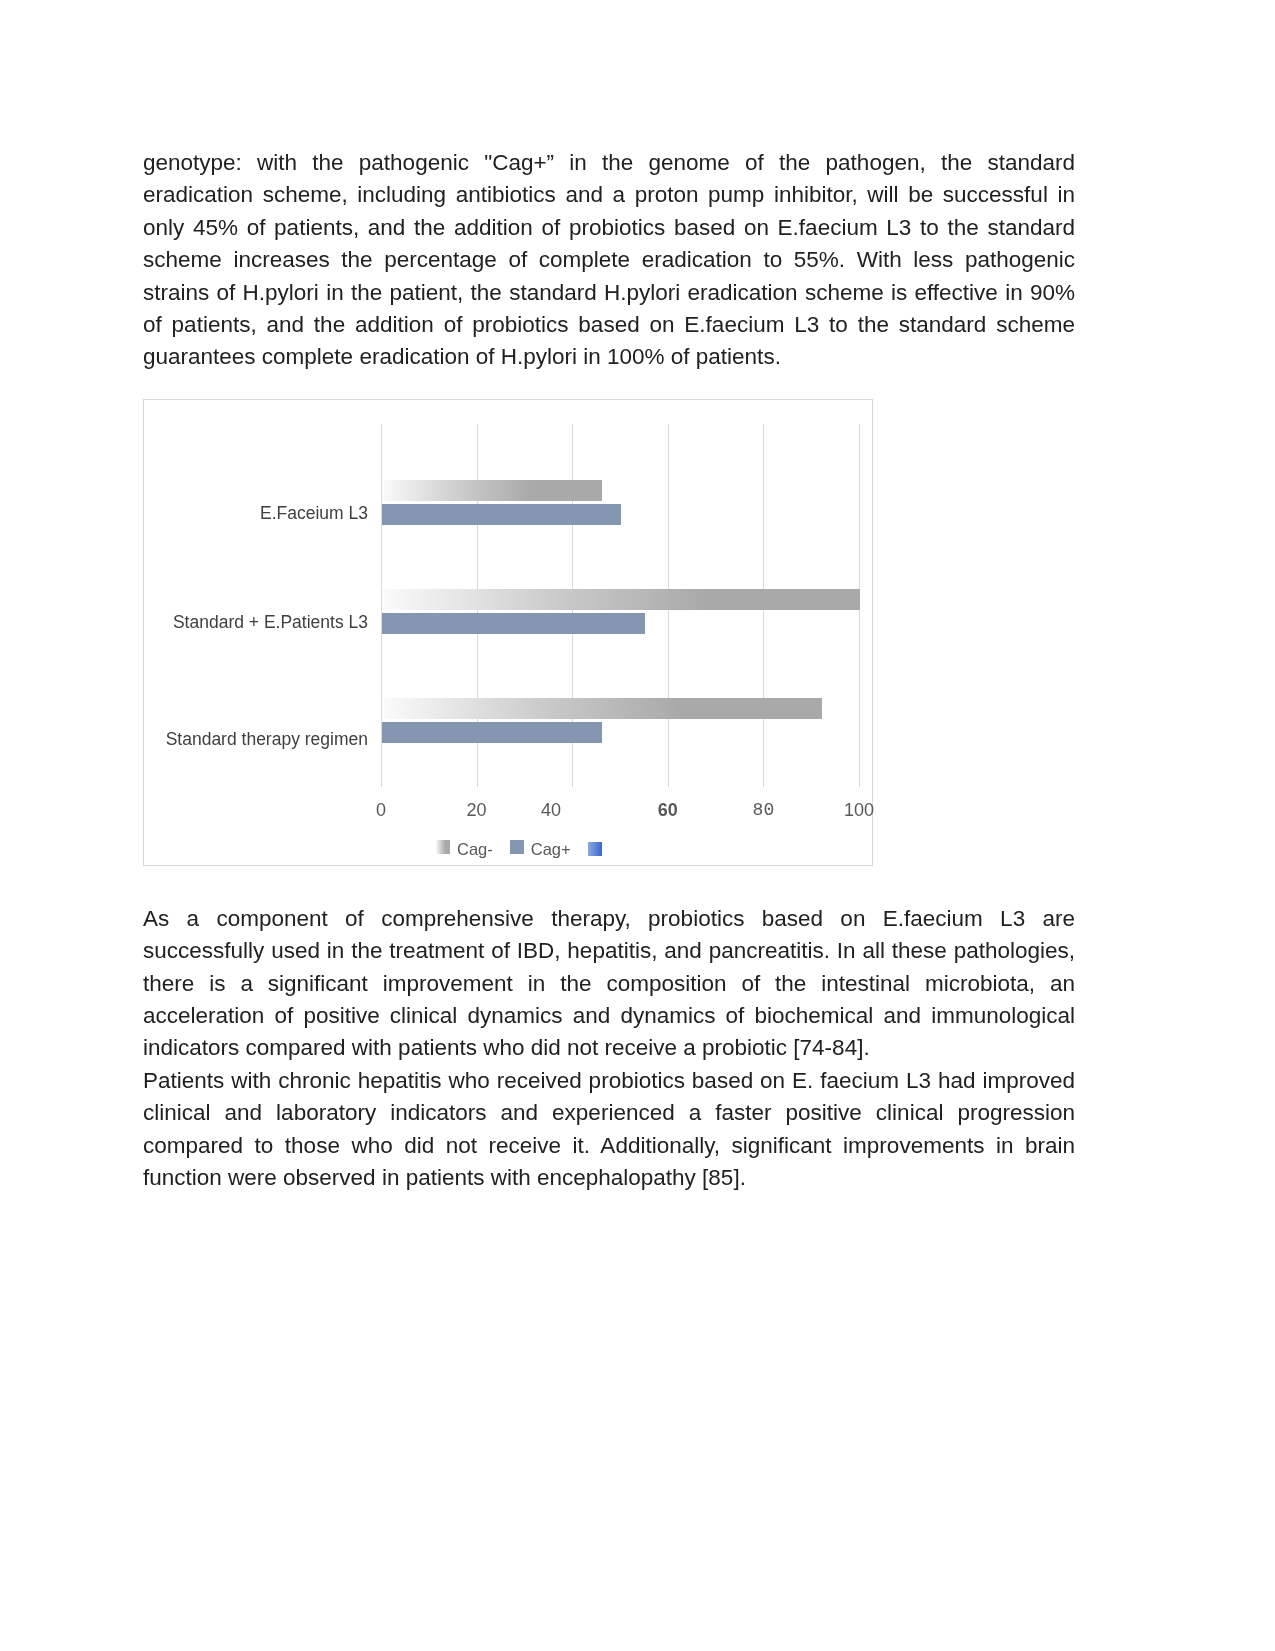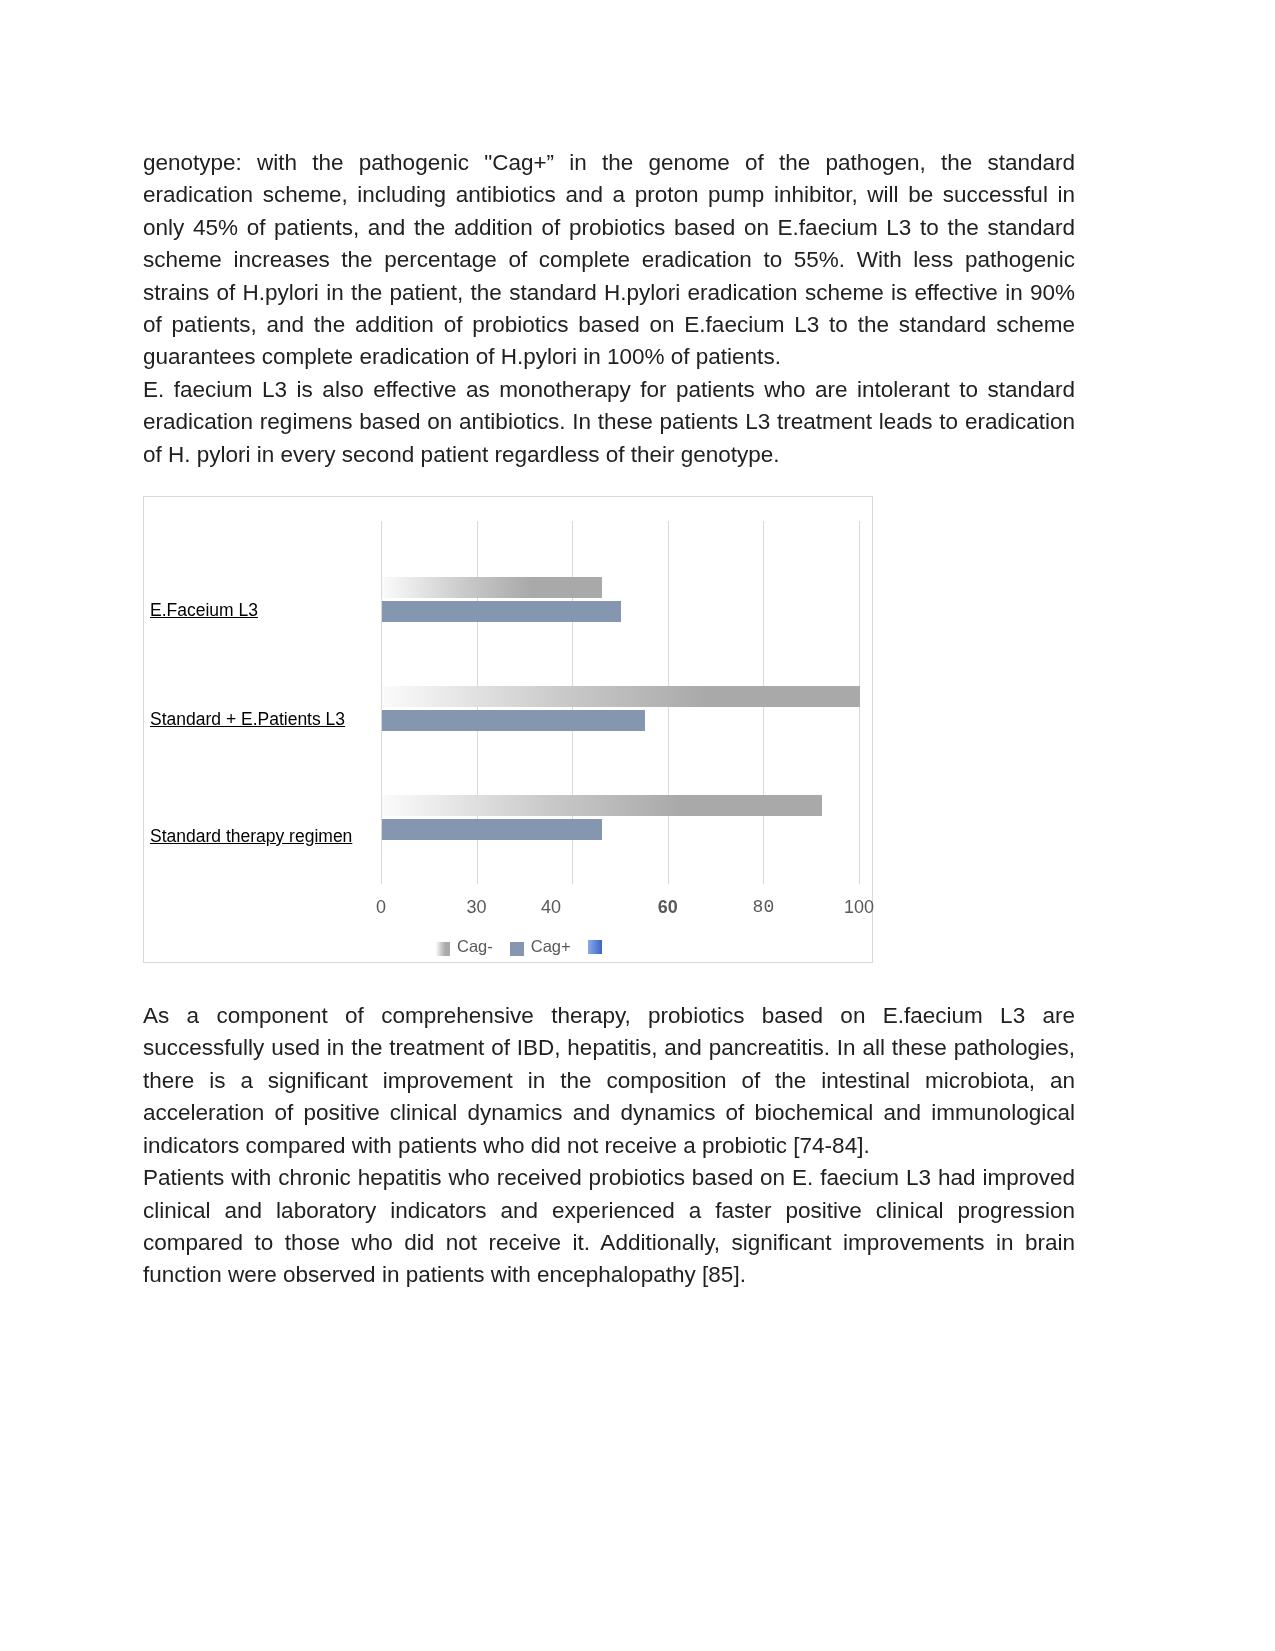--- a/index.html
+++ b/index.html
@@ -11,63 +11,62 @@
   p.body{font-size:22.5px;line-height:32.4px;text-align:justify;margin:0;}
   p.caption{margin-top:47px;}
   
   .figure{
     position:relative;margin-top:25px;width:730px;height:467px;
     border:1px solid #d9d9d9;background:#ffffff;box-sizing:border-box;
   }
   .gridline{position:absolute;top:24px;height:363px;width:1px;background:#d9d9d9;}
   .bar{position:absolute;height:21px;}
   .cat{
-    position:absolute;left:6px;width:218px;
-    font-size:17.5px;line-height:21px;color:#000000;text-decoration:underline;
+    position:absolute;left:6px;width:218px;text-align:right;
+    font-size:17.5px;line-height:21px;color:#404040;
   }
   .tick{
     position:absolute;top:400px;width:44px;text-align:center;
     font-size:18px;color:#595959;
   }
   .legend{
     position:absolute;top:440px;left:292px;display:flex;align-items:center;
     gap:17px;font-size:16.5px;color:#595959;
   }
-  .legend .item{display:flex;align-items:flex-end;gap:7px;}
+  .legend .item{display:flex;align-items:flex-start;gap:7px;}
   .swatch{width:14px;height:14px;flex:0 0 auto;}
 </style>
 </head>
 <body>
 
 <div class="doc">
 
   <p class="body">genotype: with the pathogenic "Cag+” in the genome of the pathogen, the standard eradication scheme, including antibiotics and a proton pump inhibitor, will be successful in only 45% of patients, and the addition of probiotics based on E.faecium L3 to the standard scheme increases the percentage of complete eradication to 55%. With less pathogenic strains of H.pylori in the patient, the standard H.pylori eradication scheme is effective in 90% of patients, and the addition of probiotics based on E.faecium L3 to the standard scheme guarantees complete eradication of H.pylori in 100% of patients.</p>
 
-  <p class="body">E. faecium L3 is also effective as monotherapy for patients who are intolerant to standard eradication regimens based on antibiotics. In these patients L3 treatment leads to eradication of H. pylori in every second patient regardless of their genotype.</p>
 
 
   <div class="figure">
     <div class="legend">
       <div class="item">
         <span class="swatch" style="background: linear-gradient(90deg, rgb(251, 251, 251) 0%, rgb(201, 201, 201) 38%, rgb(169, 169, 169) 68%, rgb(169, 169, 169) 100%);"></span>
         <span>Cag-</span>
       </div>
       <div class="item">
         <span class="swatch" style="background: rgb(132, 150, 176);"></span>
         <span>Cag+</span>
       </div>
       <div class="item">
         <span class="swatch" style="background: linear-gradient(90deg, rgb(138, 169, 230), rgb(59, 102, 200));"></span>
         <span></span>
       </div>
     </div>
   <div class="gridline" style="left: 237px; background: rgb(217, 217, 217);"></div>
       <div class="tick" style="left: 215px;">0</div>
       <div class="gridline" style="left: 332.6px; background: rgb(217, 217, 217);"></div>
-      <div class="tick" style="left: 310.6px;">30</div>
+      <div class="tick" style="left: 310.6px;">20</div>
       <div class="gridline" style="left: 428.2px; background: rgb(217, 217, 217);"></div>
       <div class="tick" style="left: 385px;">40</div>
       <div class="gridline" style="left: 523.8px; background: rgb(217, 217, 217);"></div>
       <div class="tick" style="left: 501.8px; font-weight: bold;">60</div>
       <div class="gridline" style="left: 619.4px; background: rgb(217, 217, 217);"></div>
       <div class="tick" style="left: 597.4px; font-family: Liberation Mono, monospace;">80</div>
       <div class="gridline" style="left: 715px; background: rgb(217, 217, 217);"></div>
       <div class="tick" style="left: 693px;">100</div>
       <div class="cat" style="top: 103px;">E.Faceium L3</div>
       <div class="cat" style="top: 212px;">Standard + E.Patients L3</div>

